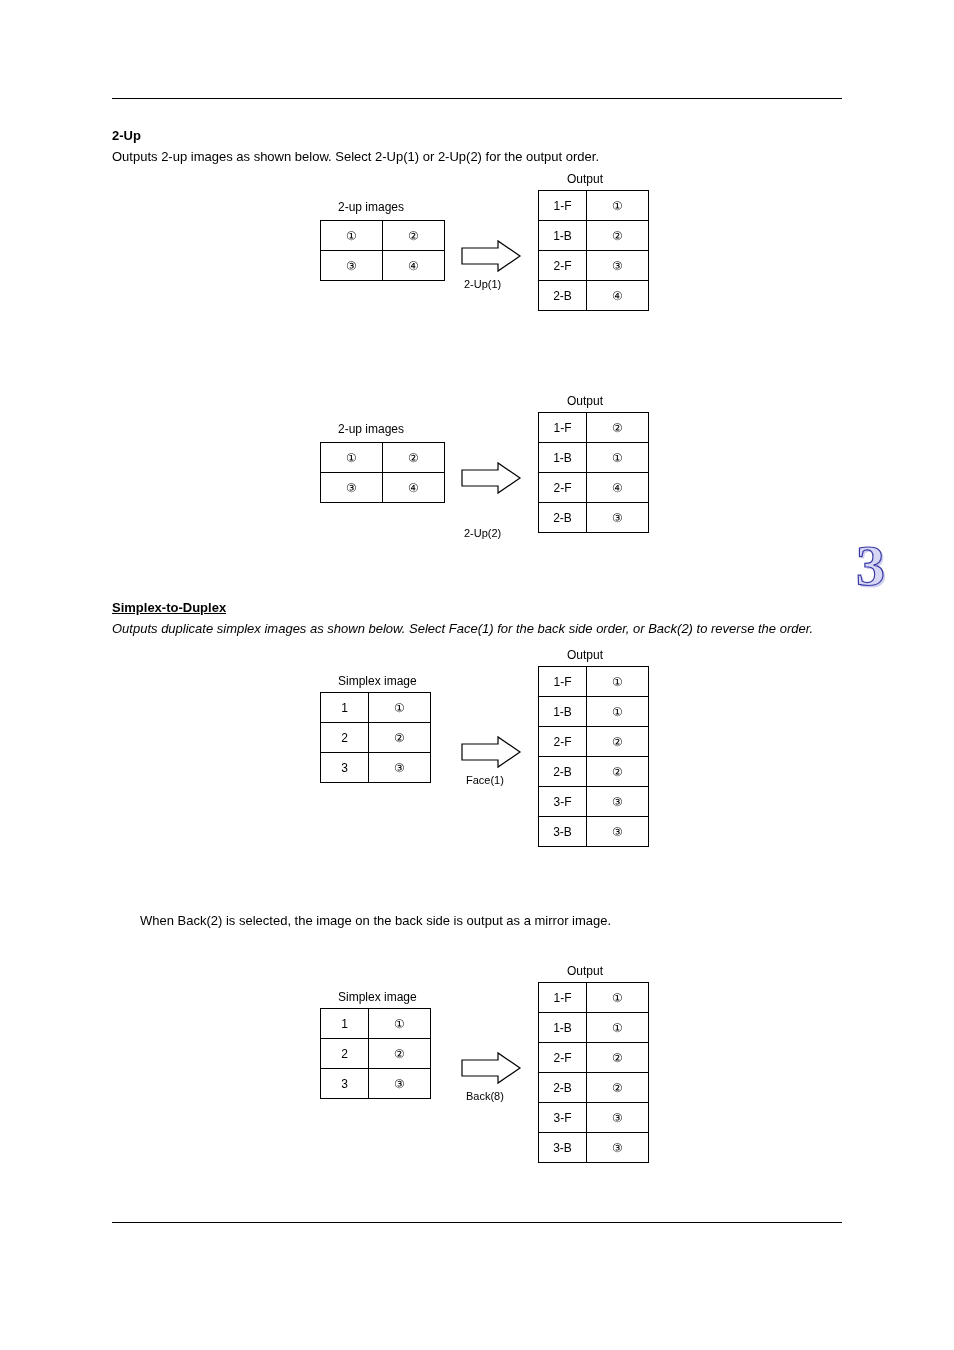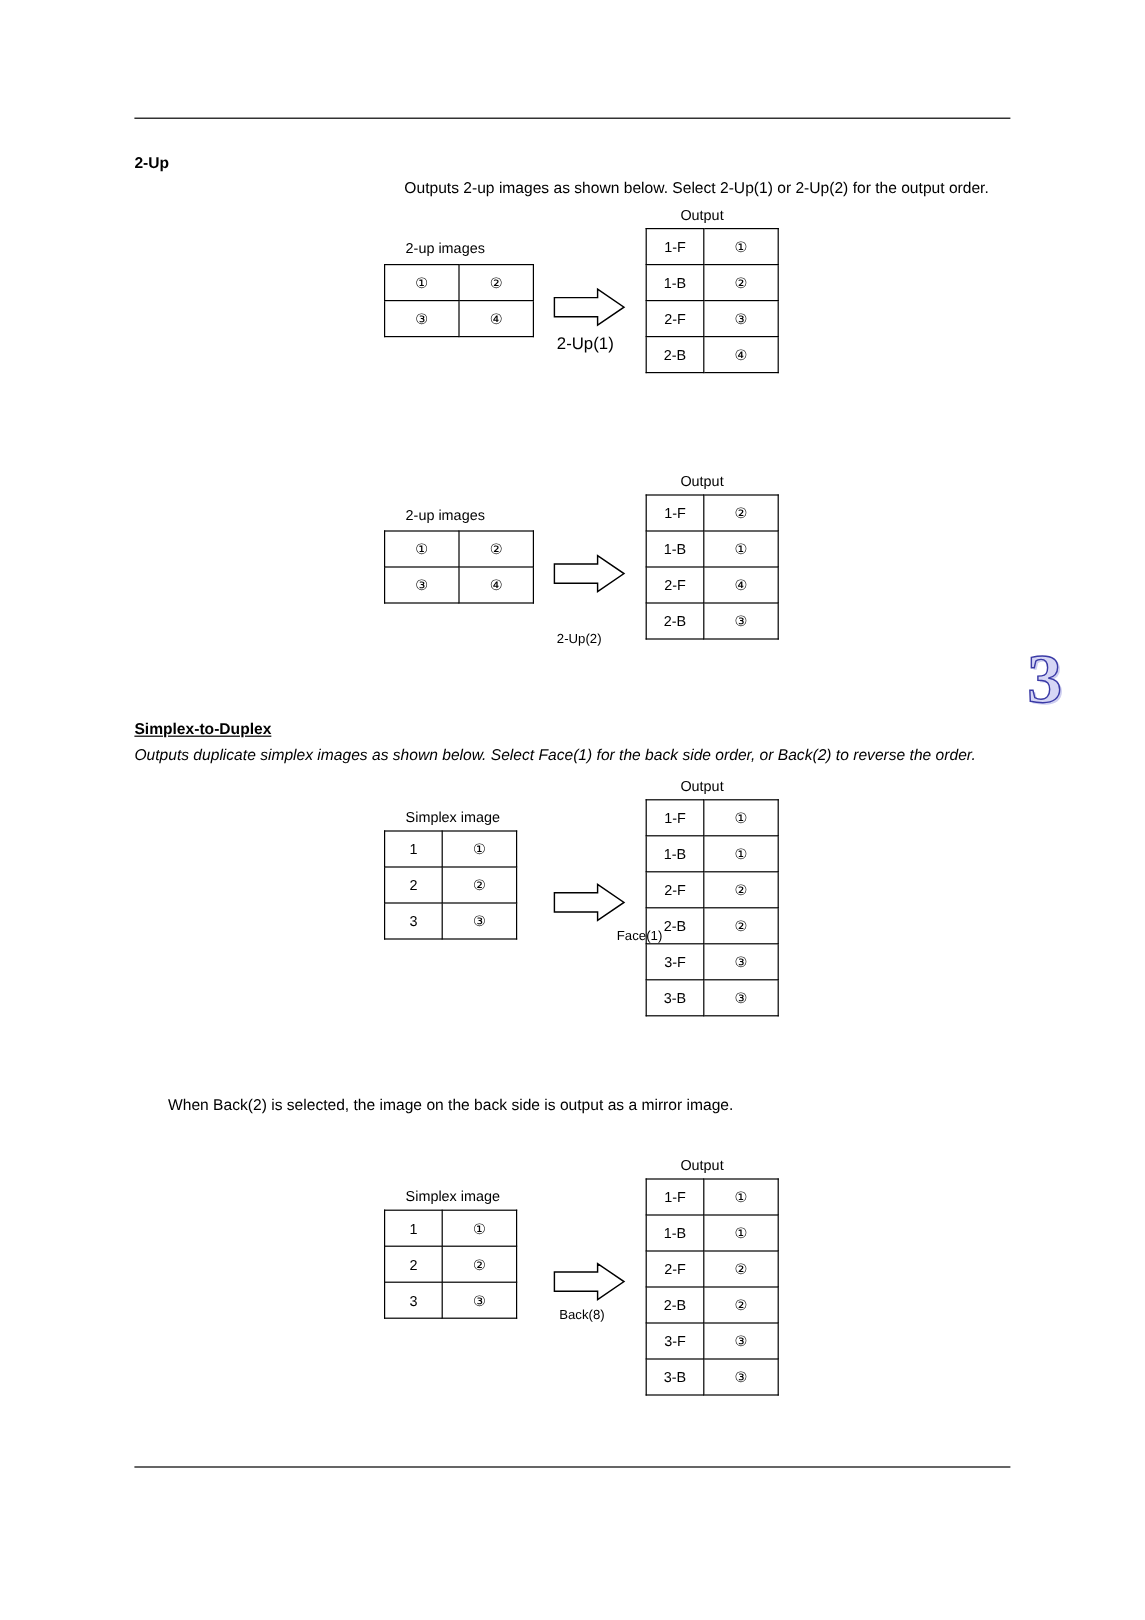--- a/index.html
+++ b/index.html
@@ -57,41 +57,41 @@
 </style>
 </head>
 <body>
 
 <div class="hr page-header-line"></div>
 <div class="hr page-footer-line"></div>
 
 <div class="chapter-badge">3</div>
 
 <div class="section-title" style="top:128px;">2-Up</div>
-<div class="body-text" style="top:148px;text-align:right;">Outputs 2-up images as shown below. Select 2-Up(1) or 2-Up(2) for the output order.</div>
+<div class="body-text" style="top:148px;">Outputs 2-up images as shown below. Select 2-Up(1) or 2-Up(2) for the output order.</div>
 
 <div style="position:absolute; left:338px; top:200px; font-size:12px;">2-up images</div>
 
 <table class="grid" style="left:320px; top:220px;">
   <tbody>
       <tr>
         <td class="cell-wide cell-h2">①</td>
         <td class="cell-wide cell-h2">②</td>
       </tr>
   <tr>
         <td class="cell-wide cell-h2">③</td>
         <td class="cell-wide cell-h2">④</td>
       </tr>
 </tbody>
   </table>
 
 <svg class="arrow" style="left:460px; top:238px;" width="64" height="36">
   <polygon points="2,10 38,10 38,3 60,18 38,33 38,26 2,26" fill="none" stroke="#000" stroke-width="1.2"></polygon>
 </svg>
-<div style="position:absolute; left:464px; top:278px; font-size:14px;">2-Up(1)</div>
+<div style="position:absolute; left:464px; top:278px; font-size:11px;">2-Up(1)</div>
 
 <div style="position:absolute; left:567px; top:172px; font-size:12px;">Output</div>
 
 <table class="grid" style="left:538px; top:190px;">
   <tbody>
       <tr>
         <td class="cell-narrow2 cell-h2">1-F</td>
         <td class="cell-wide cell-h2">①</td>
       </tr>
   <tr>
@@ -167,21 +167,21 @@
   <tr>
         <td class="cell-narrow2 cell-h2">3</td>
         <td class="cell-wide cell-h2">③</td>
       </tr>
 </tbody>
   </table>
 
 <svg class="arrow" style="left:460px; top:734px;" width="64" height="36">
   <polygon points="2,10 38,10 38,3 60,18 38,33 38,26 2,26" fill="none" stroke="#000" stroke-width="1.2"></polygon>
 </svg>
-<div style="position:absolute; left:466px; top:774px; font-size:11px;margin-left:48px;">Face(1)</div>
+<div style="position:absolute; left:466px; top:774px; font-size:11px;">Face(1)</div>
 
 <div style="position:absolute; left:567px; top:648px; font-size:12px;">Output</div>
 <table class="grid" style="left:538px; top:666px;">
   <tbody>
       <tr>
         <td class="cell-narrow2 cell-h2">1-F</td>
         <td class="cell-wide cell-h2">①</td>
       </tr>
   <tr>
         <td class="cell-narrow2 cell-h2">1-B</td>

